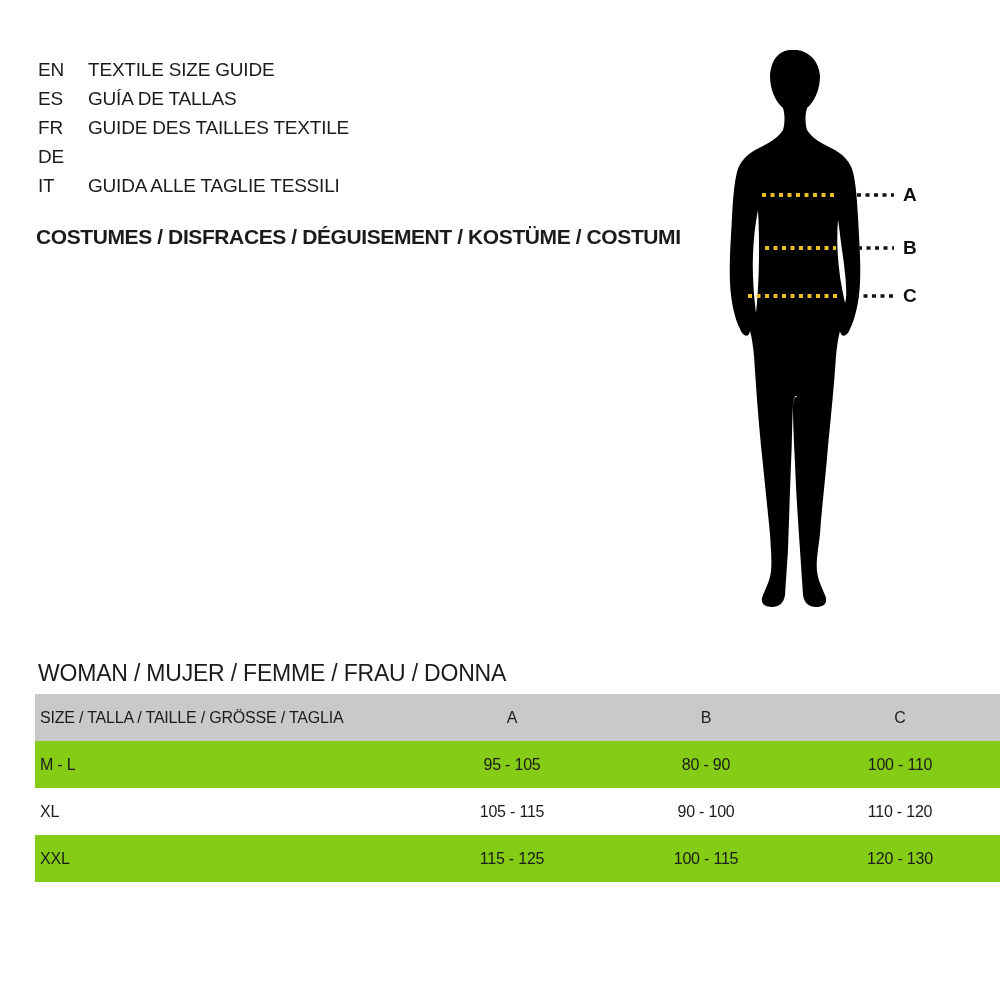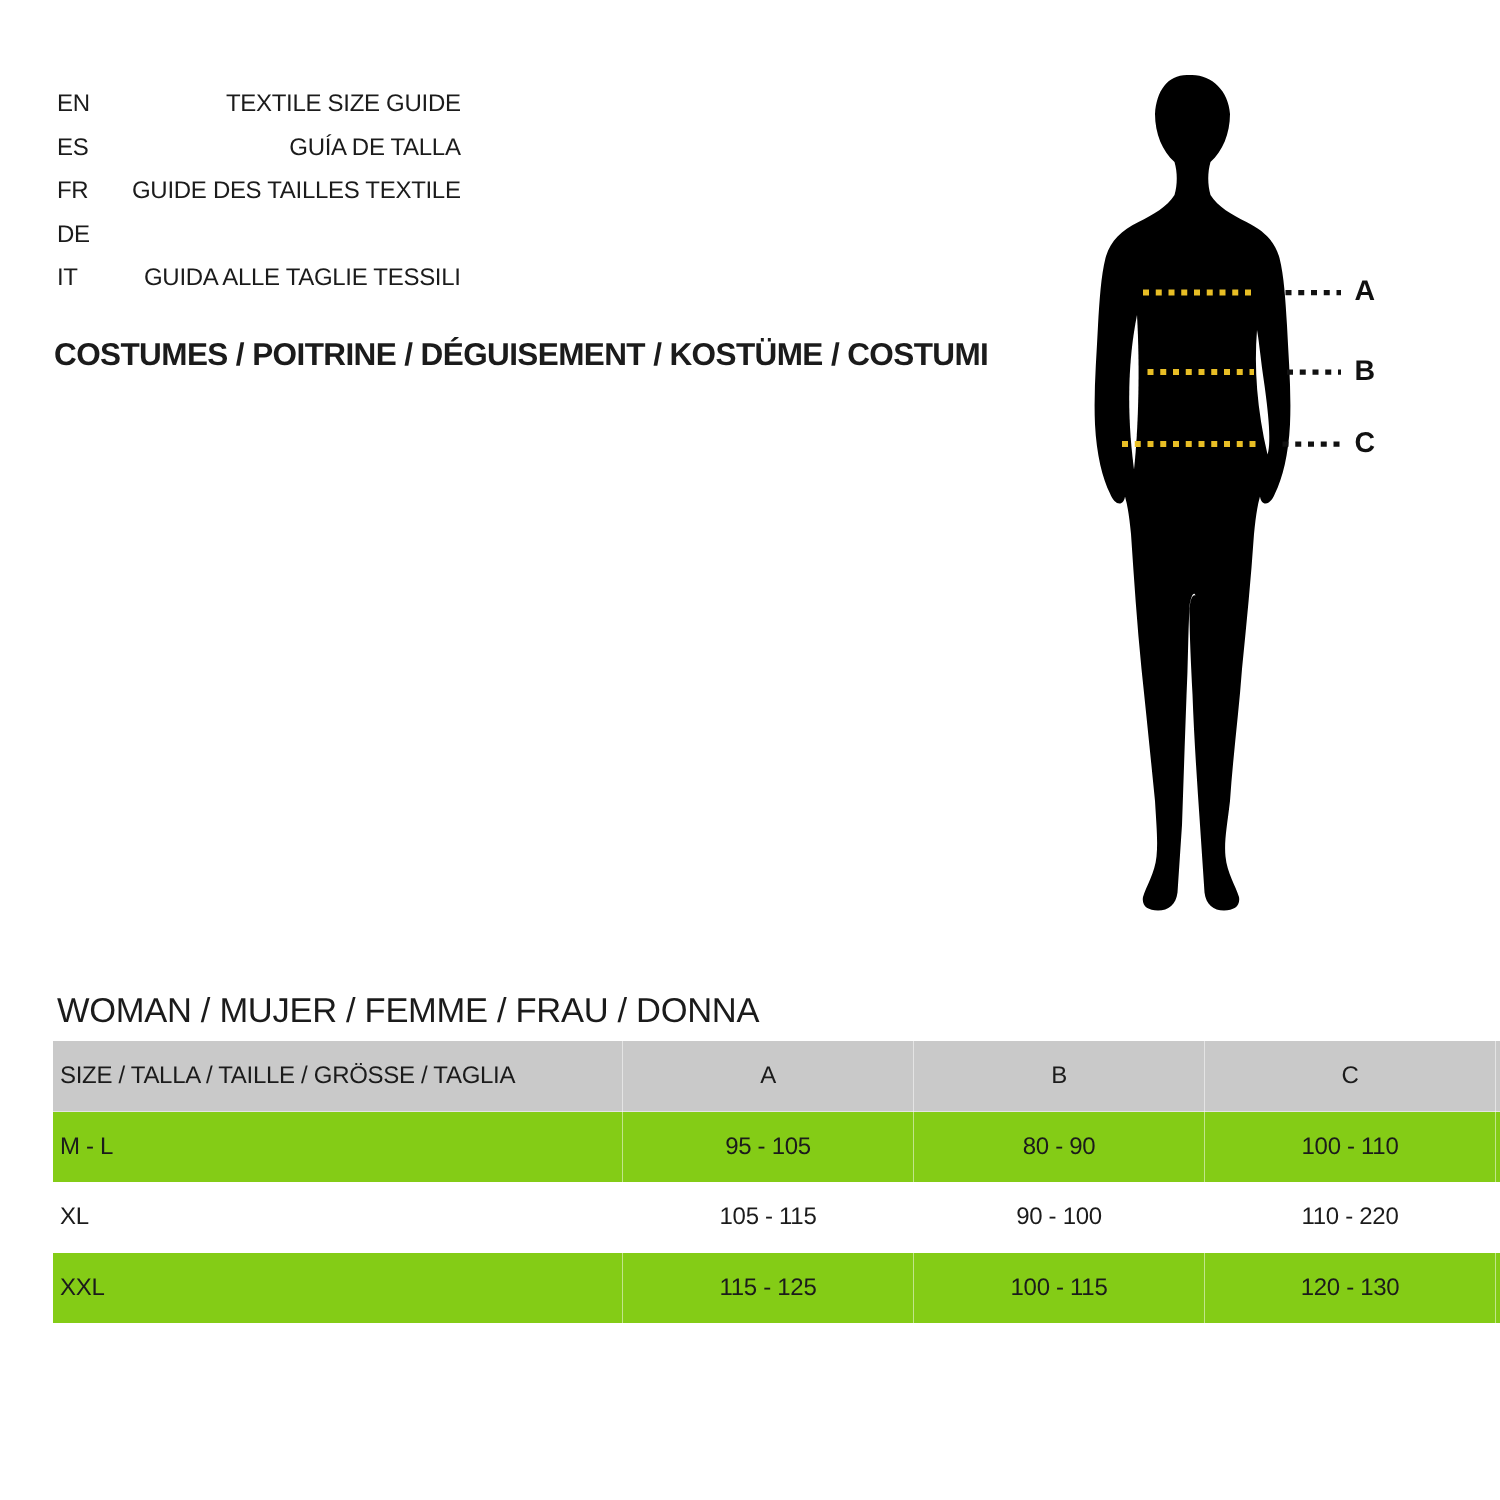--- a/index.html
+++ b/index.html
@@ -2,21 +2,21 @@
 <html><head>
 <meta charset="utf-8">
 <style>
   html,body{margin:0;padding:0;background:#fff;}
   #stage{
     position:relative;width:1000px;height:1000px;background:#ffffff;
     font-family:"Liberation Sans",sans-serif;color:#1b1b1b;overflow:hidden;
   }
   
   .langs{position:absolute;left:38px;top:55px;}
-  .lang-row{display:flex;height:29px;line-height:29px;font-size:16px;letter-spacing:-0.2px;justify-content:space-between;}
+  .lang-row{display:flex;height:29px;line-height:29px;font-size:19px;letter-spacing:-0.2px;}
   .lang-code{width:50px;flex:0 0 50px;}
   
   .category-title{
     position:absolute;left:36px;top:225px;font-size:21px;font-weight:bold;
     letter-spacing:-0.4px;white-space:nowrap;
   }
   
   .figure-wrap{position:absolute;left:700px;top:45px;width:200px;height:580px;}
   .marker-label{
     position:absolute;left:903px;font-size:19px;font-weight:bold;color:#111;
@@ -50,36 +50,36 @@
 
 <div id="stage">
 
   <div class="langs">
     <div class="lang-row">
       <span class="lang-code">EN</span>
       <span class="lang-label">TEXTILE SIZE GUIDE</span>
     </div>
     <div class="lang-row">
       <span class="lang-code">ES</span>
-      <span class="lang-label">GUÍA DE TALLA</span>
+      <span class="lang-label">GUÍA DE TALLAS</span>
     </div>
     <div class="lang-row">
       <span class="lang-code">FR</span>
       <span class="lang-label">GUIDE DES TAILLES TEXTILE</span>
     </div>
     <div class="lang-row">
       <span class="lang-code">DE</span>
     </div>
     <div class="lang-row">
       <span class="lang-code">IT</span>
       <span class="lang-label">GUIDA ALLE TAGLIE TESSILI</span>
     </div>
   </div>
 
-  <div class="category-title">COSTUMES / POITRINE / DÉGUISEMENT / KOSTÜME / COSTUMI</div>
+  <div class="category-title">COSTUMES / DISFRACES / DÉGUISEMENT / KOSTÜME / COSTUMI</div>
 
   <div class="figure-wrap">
     <svg width="200" height="580" viewBox="0 0 200 580">
       <path fill="#000000" d="
         M93,5
         C107,4 119,15 120,31
         C120,44 115,56 107,63
         C105,70 105,78 107,85
         C112,93 121,98 131,103
         C143,109 150,116 153,127
@@ -149,21 +149,21 @@
         <td class="col-label">M - L</td>
         <td class="col-val">95 - 105</td>
         <td class="col-val">80 - 90</td>
         <td class="col-val">100 - 110</td>
         <td class="col-pad"></td>
       </tr>
       <tr>
         <td class="col-label">XL</td>
         <td class="col-val">105 - 115</td>
         <td class="col-val">90 - 100</td>
-        <td class="col-val">110 - 220</td>
+        <td class="col-val">110 - 120</td>
         <td class="col-pad"></td>
       </tr>
       <tr class="alt">
         <td class="col-label">XXL</td>
         <td class="col-val">115 - 125</td>
         <td class="col-val">100 - 115</td>
         <td class="col-val">120 - 130</td>
         <td class="col-pad"></td>
       </tr>
     </tbody>

